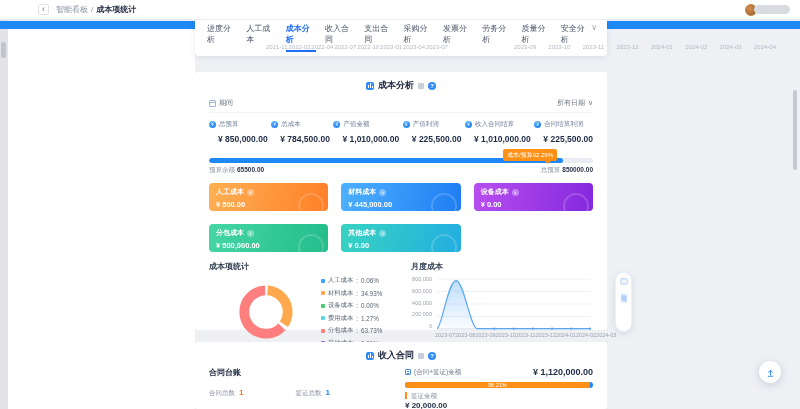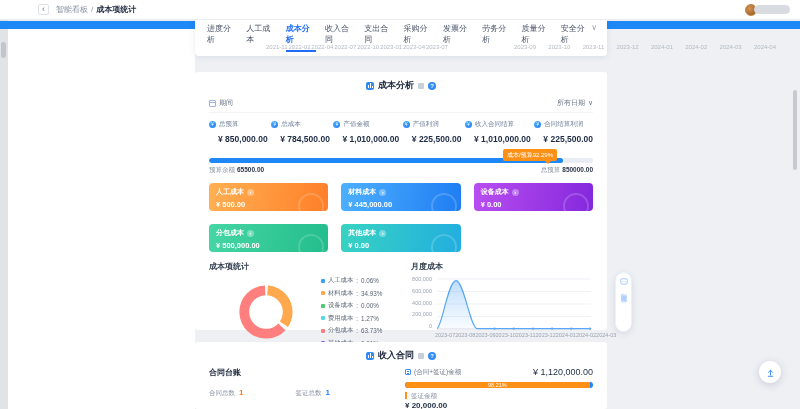--- a/index.html
+++ b/index.html
@@ -119,21 +119,21 @@
   .income-body { display:flex; margin-top:5px; }
   .income-left { width:196px; }
   .ledger-title { font-size:8px; font-weight:bold; color:#202a40; }
   .stats-row { display:flex; gap:52px; margin-top:10px; font-size:6.5px; color:#8a93a3; }
   .stat b { font-size:8px; margin-left:4px; }
   .stat .orange { color:#ff7a1a; } .stat .blue { color:#1f86f5; }
   .income-right { flex:1; }
   .amount-row { display:flex; align-items:center; font-size:6.5px; color:#707c8e; }
   .list-icon { width:6px; height:6px; border:1px solid #4a90e2; border-radius:1px; margin-right:3px; position:relative; }
   .list-icon::before { content:""; position:absolute; top:1px; left:1px; right:1px; height:1px; background:#4a90e2; box-shadow:0 2px 0 #4a90e2; }
-  .amount-val { margin-left:auto; font-size:9px; font-weight:normal; color:#1d2b44; }
+  .amount-val { margin-left:auto; font-size:9px; font-weight:bold; color:#1d2b44; }
   .income-bar { height:6px; border-radius:3px; background:#1f86f5; margin-top:5px; overflow:hidden; position:relative; }
   .income-fill { position:absolute; left:0; top:0; bottom:0; width:98.21%; background:#ff9016;
     color:#fff; font-size:5.5px; line-height:6px; text-align:center; border-radius:3px 0 0 3px; }
   .income-legend { display:flex; margin-top:4px; }
   .il-col { flex:1; }
   .il-label { font-size:6.5px; color:#8a93a3; padding-left:4px; border-left:2px solid; line-height:7px; }
   .il-col:nth-child(1) .il-label { border-color:#ff9016; }
   .il-col:nth-child(2) .il-label { border-color:#1f86f5; }
   .il-val { font-size:8px; font-weight:bold; color:#1d2b44; margin-top:2px; }
 

